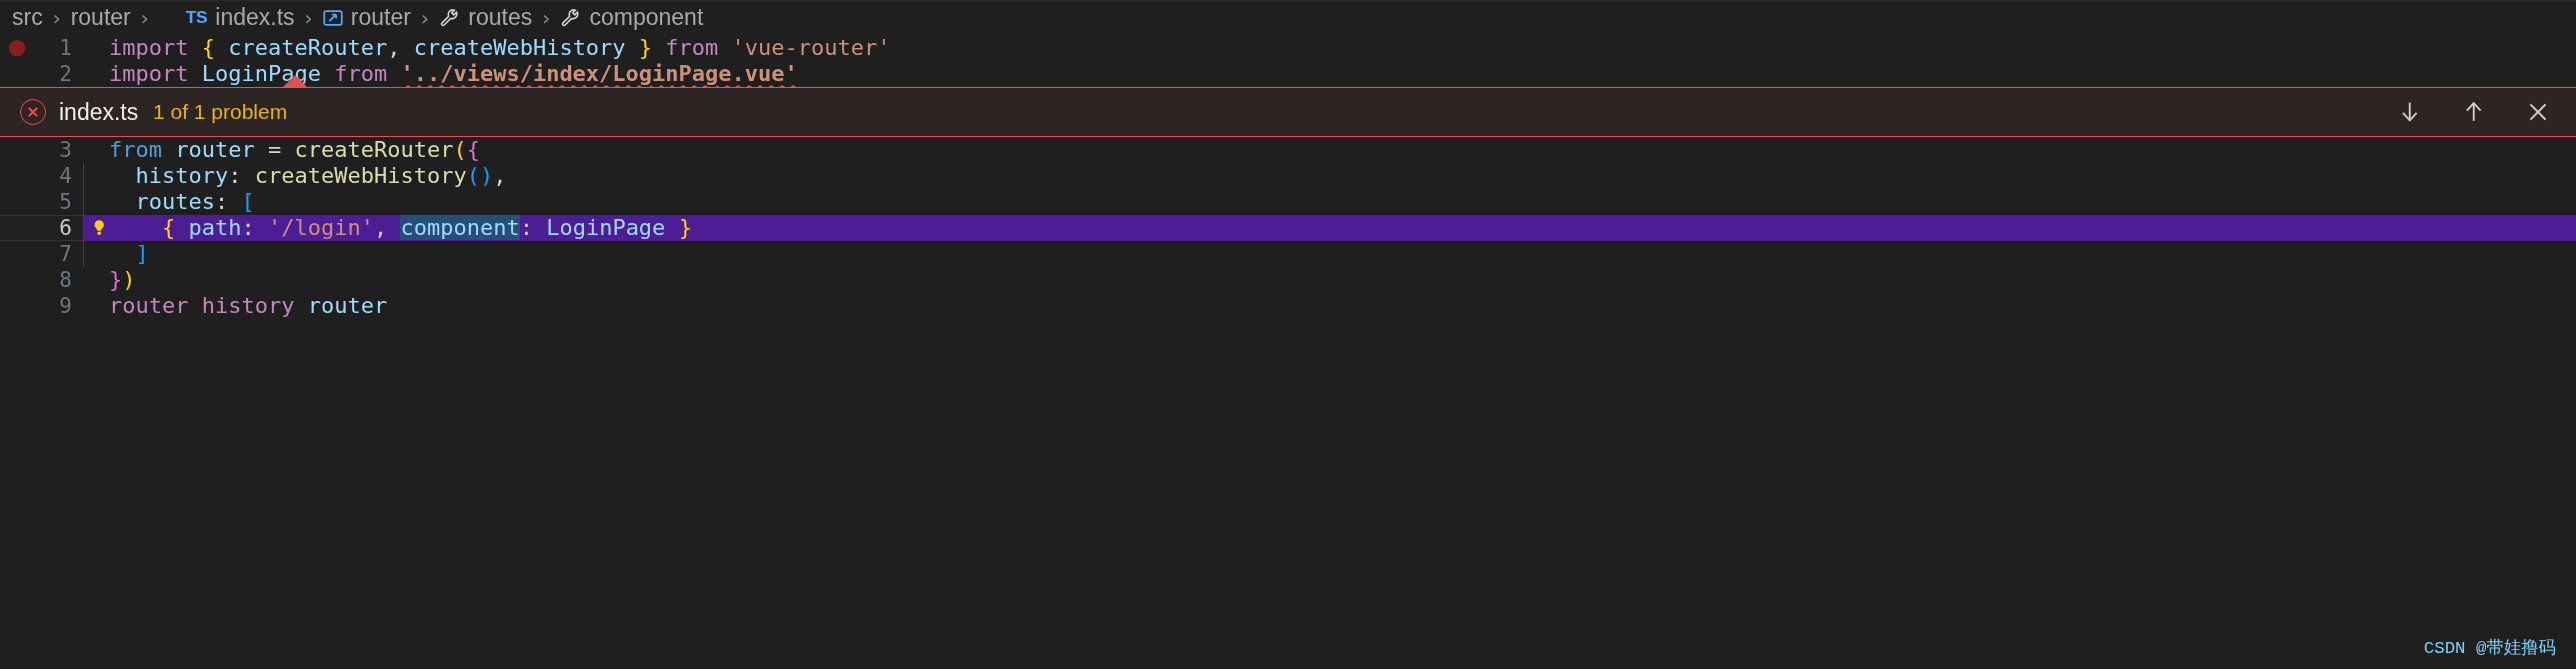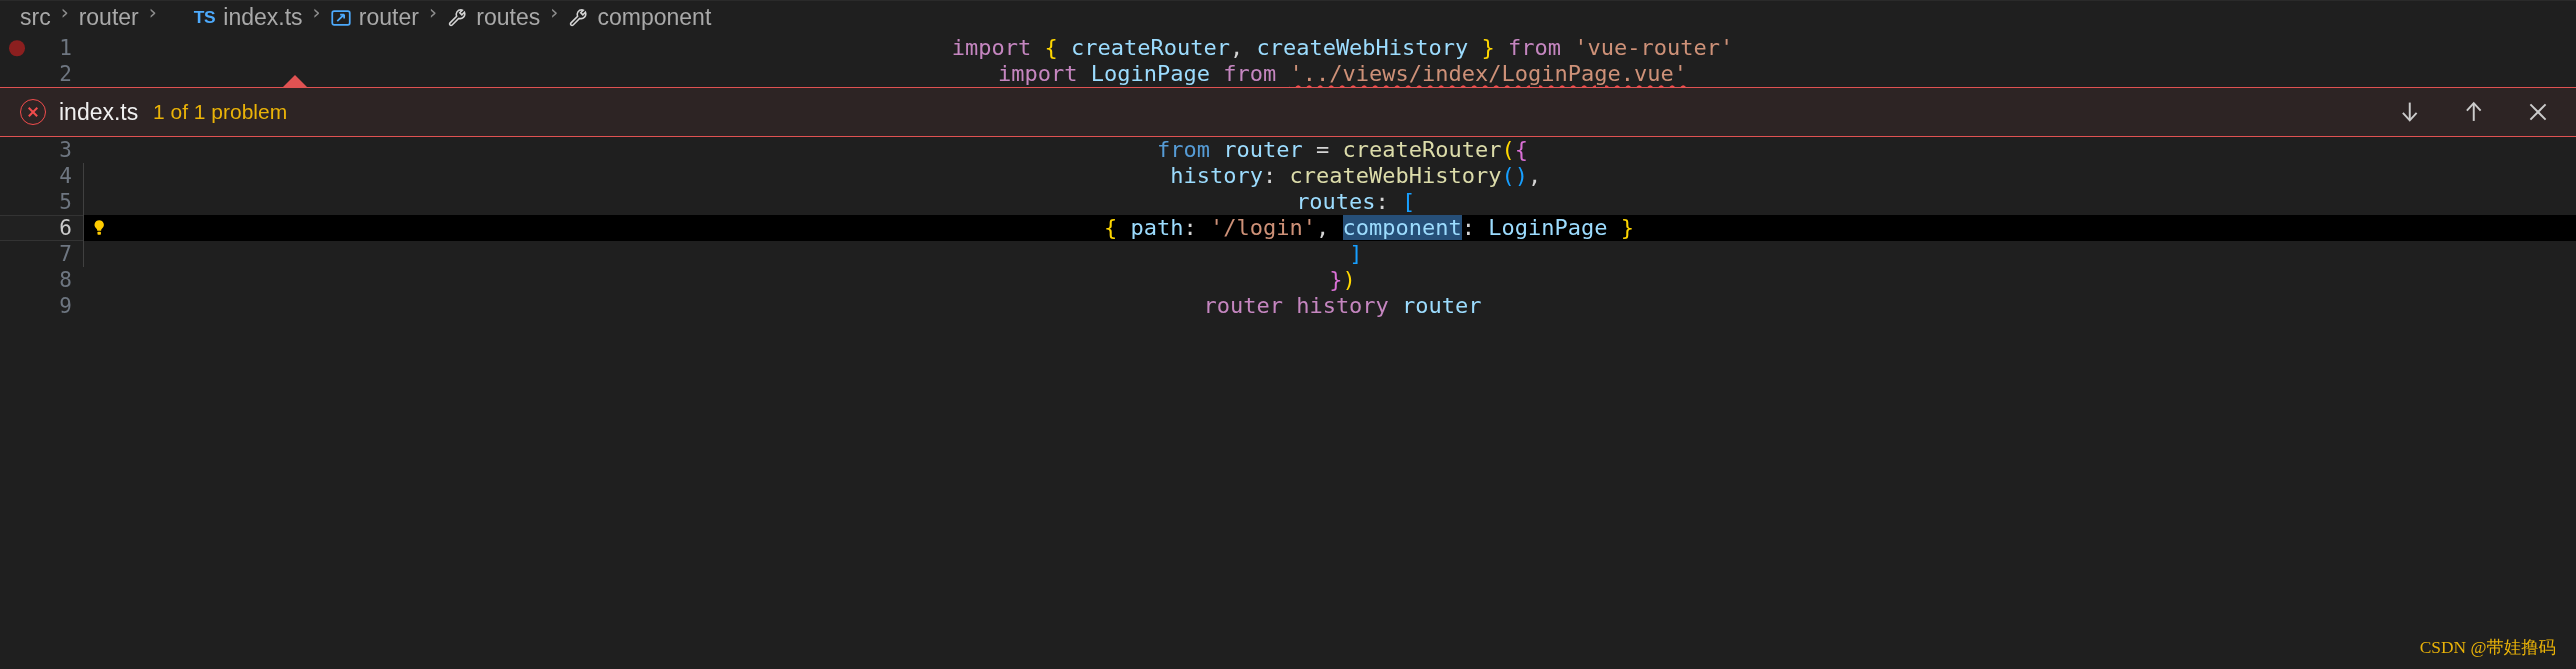--- a/index.html
+++ b/index.html
@@ -14,22 +14,22 @@
   }
   .editor {
     position: absolute; inset: 0;
     background: #1f1f1f;
     display: flex; flex-direction: column;
   }
 
   
   .breadcrumb {
     height: 35px;
-    display: flex; 
-    padding-left: 20px;
+    display: flex; align-items: center;
+    padding-left: 12px;
     background: #1f1f1f;
     font-family: "Liberation Sans", sans-serif;
     font-size: 23px;
     color: #a9a9a9;
     white-space: nowrap;
     user-select: none;
   }
   .crumb { display: inline-flex; align-items: center; gap: 8.3px; }
   .crumb-text { color: #a9a9a9; }
   .crumb-sep {
@@ -70,41 +70,40 @@
     box-sizing: border-box;
     position: relative;
     user-select: none;
   }
   .gutter.active { color: #cccccc; }
   .content {
     position: relative;
     flex: 1 1 auto;
     padding-left: 26px;
     box-sizing: border-box;
-    text-align: center;
   }
   .breakpoint {
     position: absolute;
     left: 9.2px; top: 50%;
     transform: translateY(-50%);
     width: 15.6px; height: 15.6px;
     border-radius: 50%;
     background: #8b1f1f;
   }
   .bulb {
     position: absolute;
     left: 7.3px; top: 50%;
     transform: translateY(-50%);
     width: 18.4px; height: 20px;
   }
   .current-line {
     background: #212121;
     box-shadow: inset 0 0.9px 0 #333333, inset 0 -0.9px 0 #333333;
   }
-  .current-line .content { background: #000000; }
+  .current-line .content { background: #4c1d95; }
 
   
   .iguide {
     position: absolute;
     top: 0; bottom: 0;
     width: 0.9px;
     background: #404040;
   }
 
   
@@ -116,20 +115,21 @@
   .br-y    { color: #ffd700; }
   .br-p    { color: #da70d6; }
   .br-b    { color: #179fff; }
   .plain   { color: #d4d4d4; }
   .sel     { background: #264f78; }
 
   .squiggle {
     text-decoration: underline wavy #f14c4c;
     text-decoration-thickness: 1.8px;
     text-underline-offset: 3.7px;
+    font-weight: bold;
   }
 
   
   .peek {
     position: relative;
     background: #2d2424;
     border-top: 1.8px solid #e05252;
     border-bottom: 1.8px solid #e05252;
   }
   .peek-arrow {
@@ -189,22 +189,22 @@
     color: #e8e8e8;
     font-size: 22px;
     white-space: pre;
   }
   .code-suffix { color: #8f8f8f; }
 
   
   .watermark {
     position: absolute;
     right: 20px; bottom: 11px;
-    color: #eab308;
-    font-family: Liberation Serif, serif;
+    color: #7dd3fc;
+    font-family: Liberation Mono, monospace;
     font-size: 17.4px;
     user-select: none;
   }
   .top-hairline {
     position: absolute;
     top: 0; left: 0; right: 0;
     height: 0.9px;
     background: #2a2a2a;
   }
 </style>

